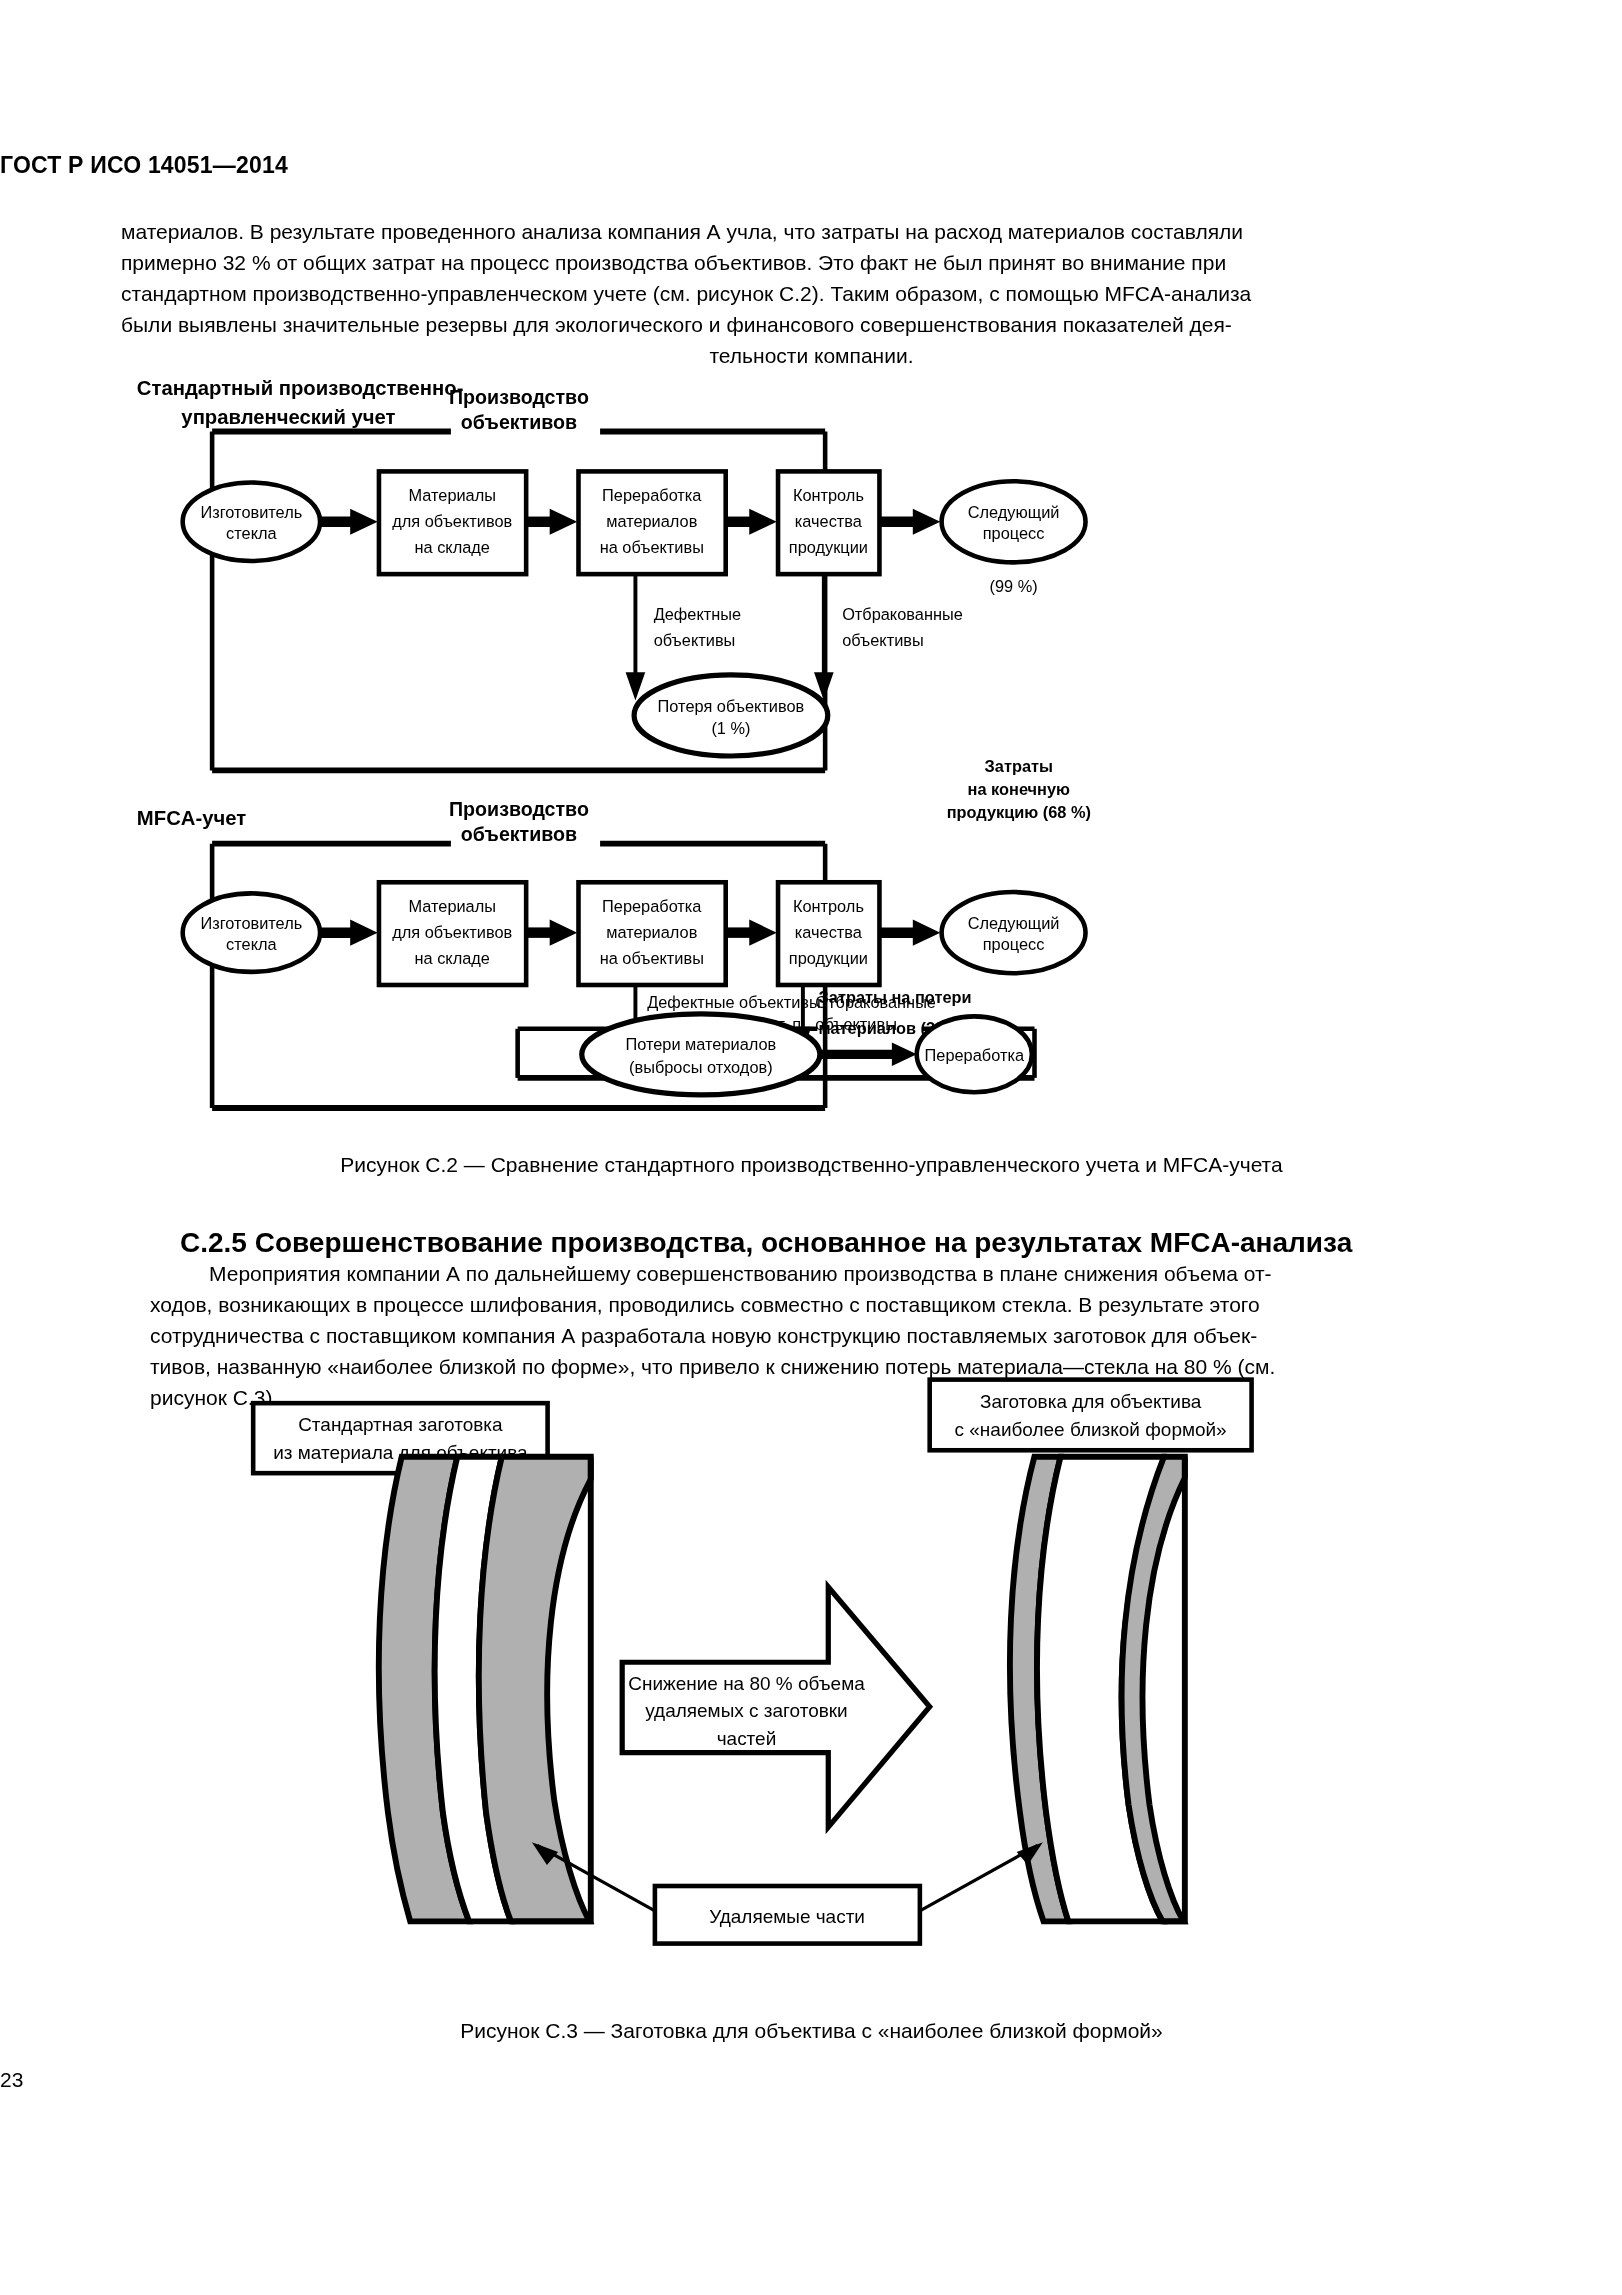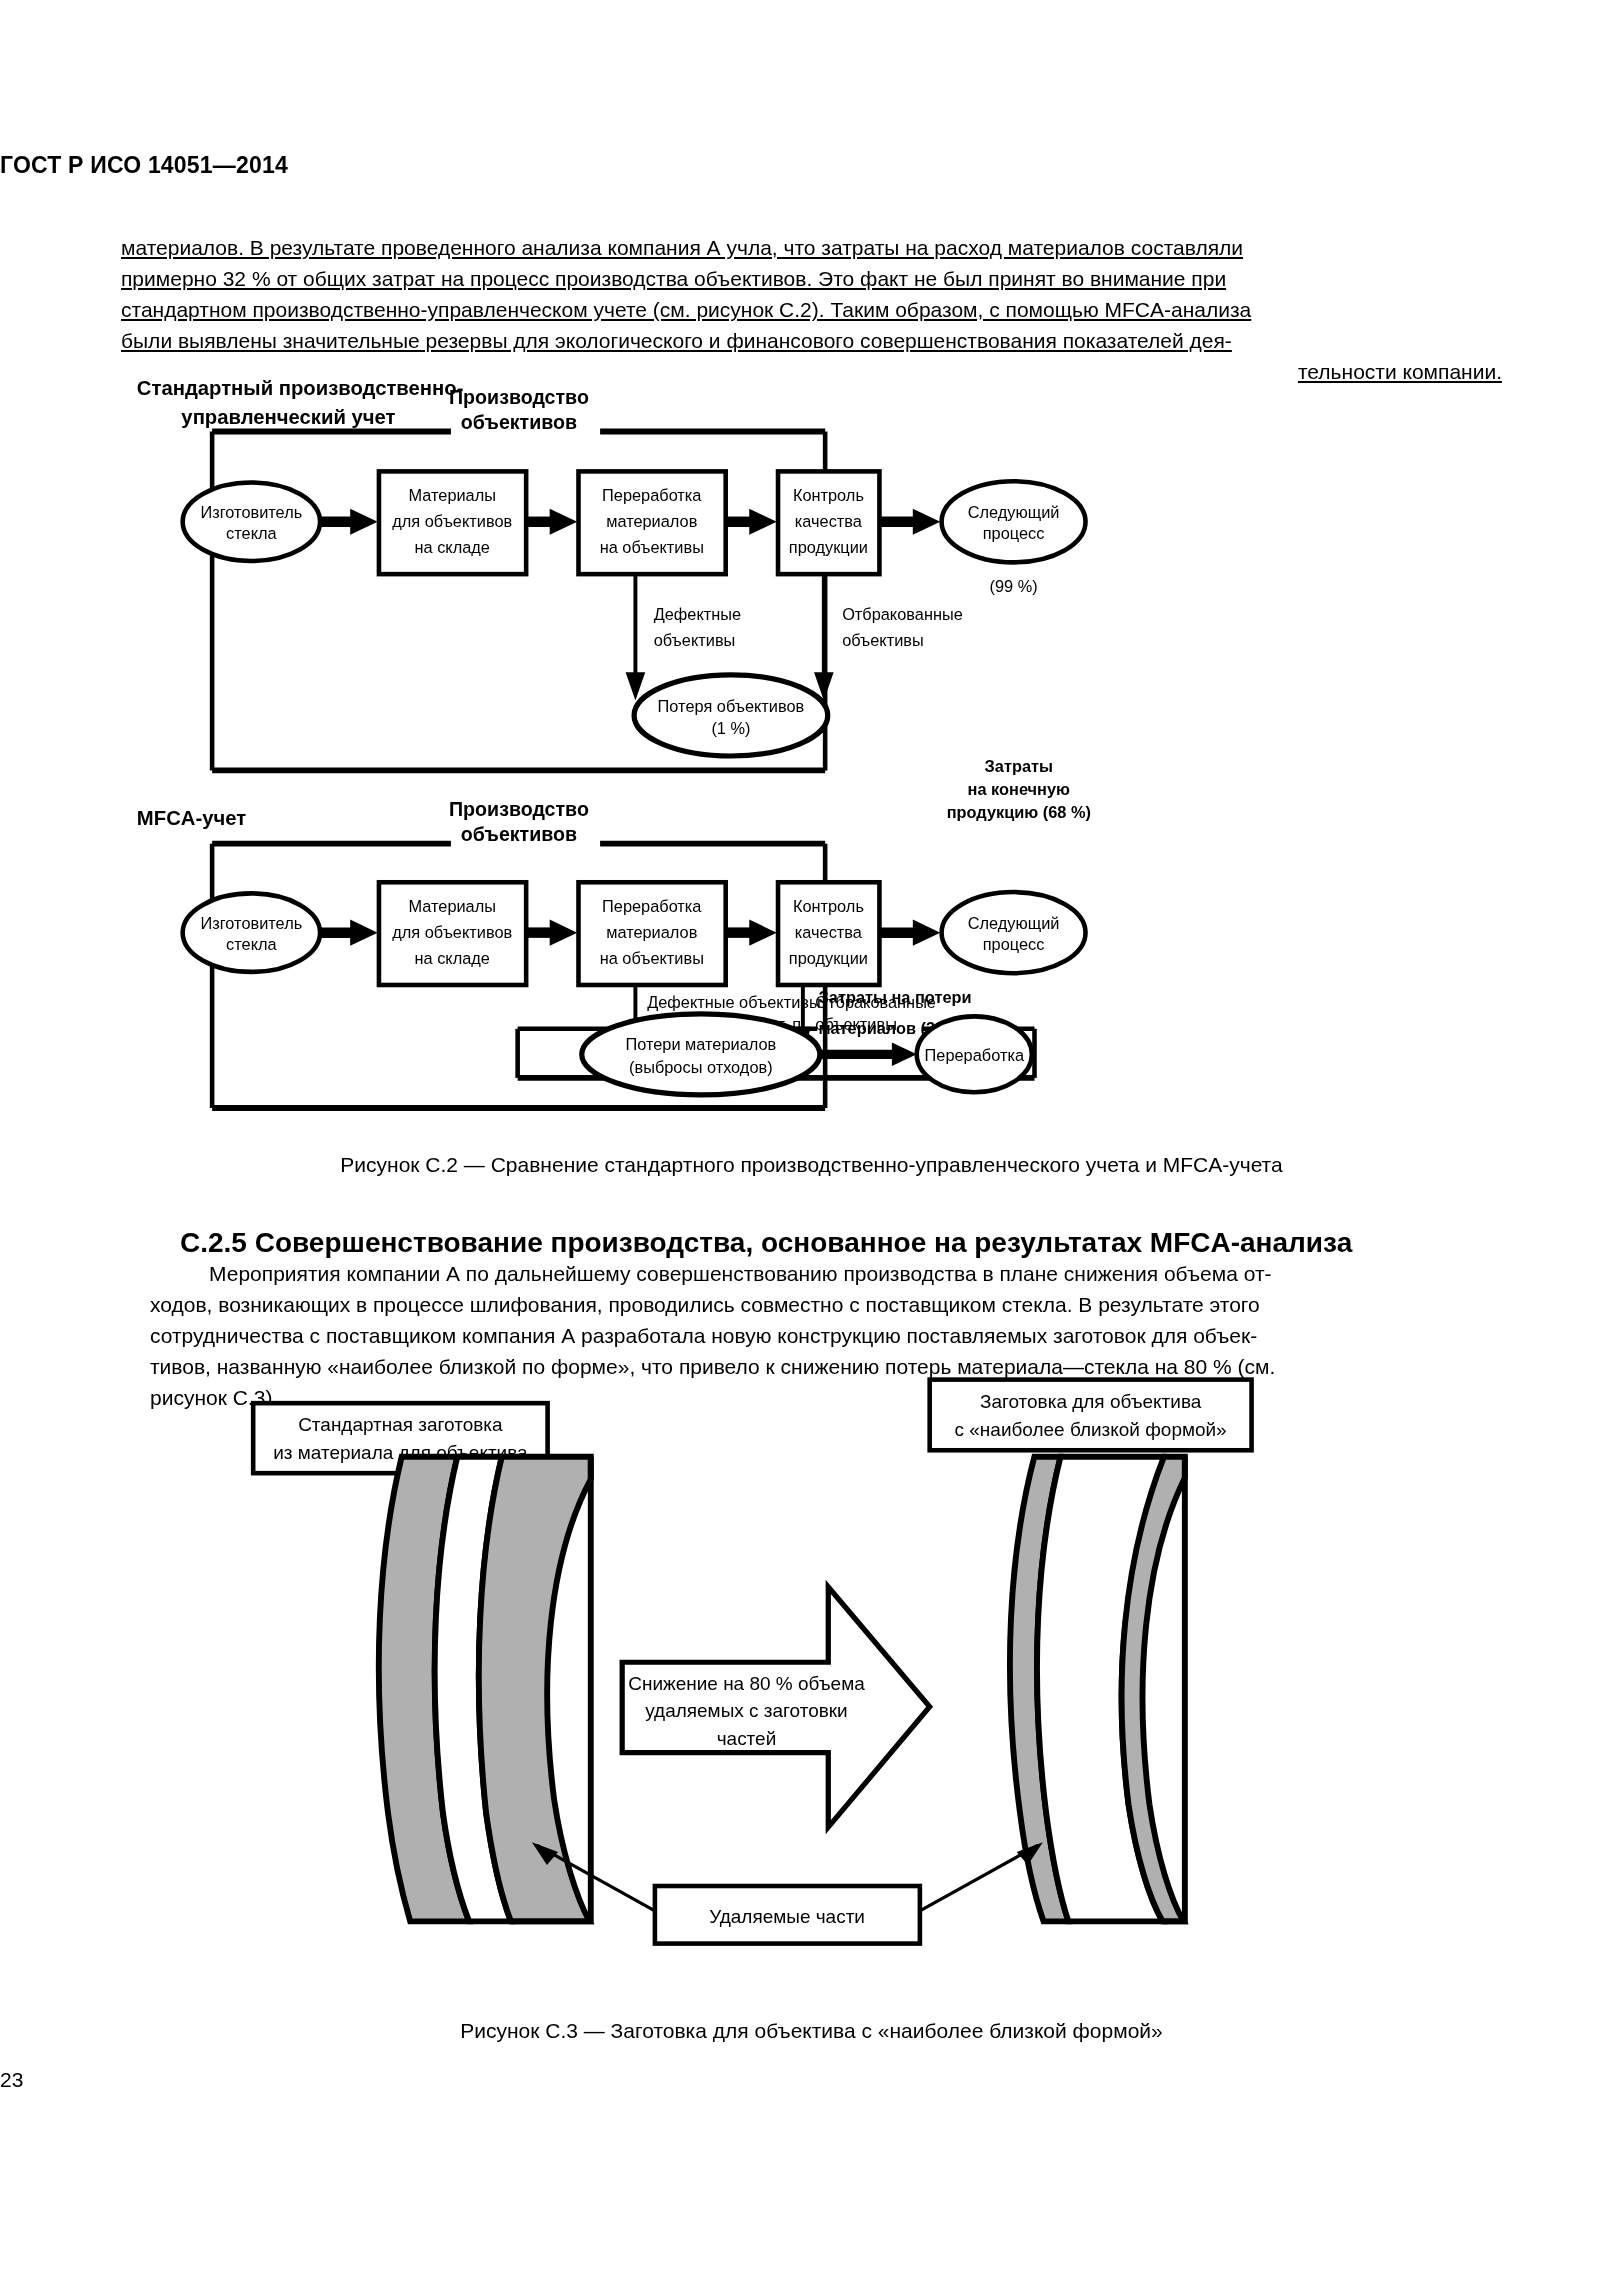--- a/index.html
+++ b/index.html
@@ -18,22 +18,22 @@
   }
 
   
   .para {
     position:absolute;
     font-size:21px;
     line-height:31px;
     text-align:justify;
     text-justify:inter-word;
   }
-  #intro-para { left:121px; top:232px; width:1381px;text-decoration:underline; }
-  #intro-para .last { text-align:right; }
+  #intro-para { left:121px; top:216px; width:1381px; }
+  #intro-para .last { text-align:center; }
 
   #c25-head {
     position:absolute; left:180px; top:1227px;
     font-size:28px; font-weight:bold; line-height:31px;
   }
   #c25-para { left:121px; top:1258px; width:1381px;margin-left:29px; }
   #c25-para .first { text-indent:59px; }
   #c25-para .last  { text-align:left; }
 
   .caption {

